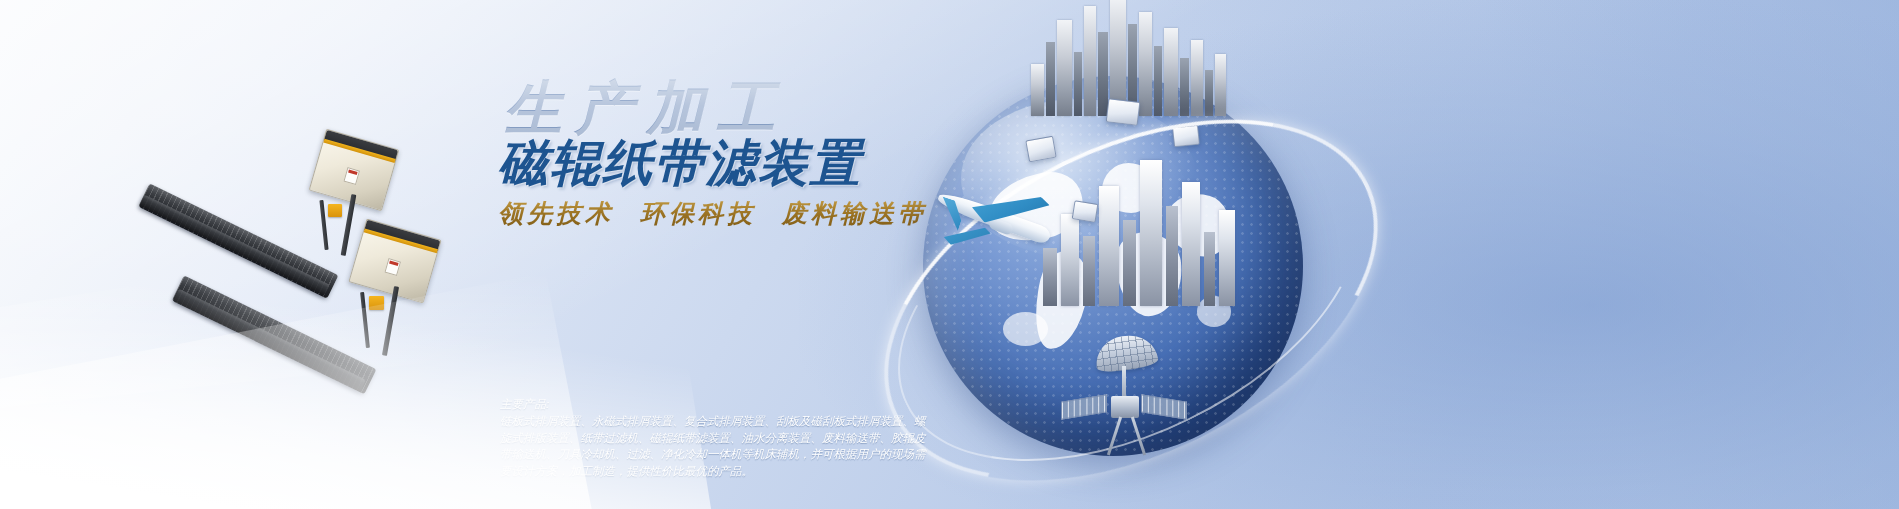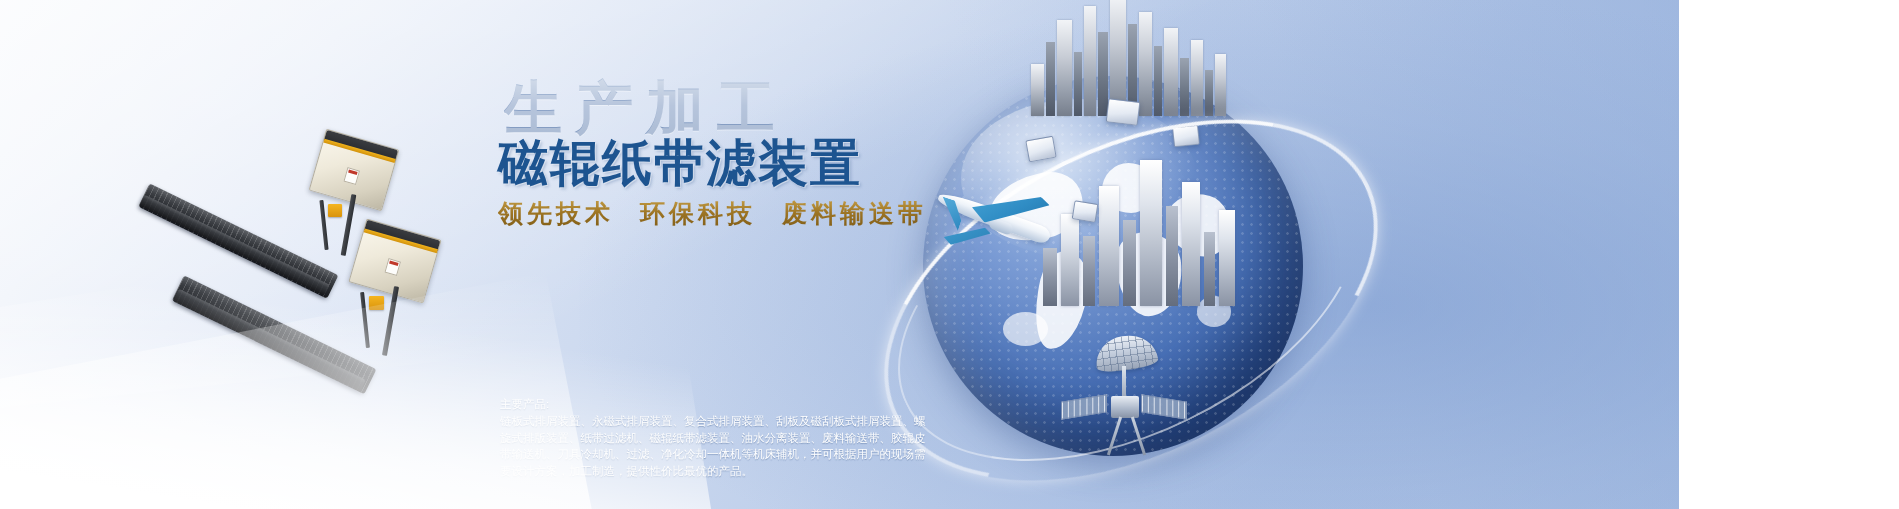--- a/index.html
+++ b/index.html
@@ -6,24 +6,25 @@
     margin: 0;
     padding: 0;
     background: #ffffff;
   }
   body {
     font-family: "Liberation Sans", "DejaVu Sans", sans-serif;
   }
 
   .banner {
     position: relative;
-    width: 1679px;
+    width: 1899px;
     height: 509px;
     overflow: hidden;
     background: linear-gradient(120deg, #f3f6fb 0%, #e3eaf7 18%, #ccd9ef 42%, #b9cbe9 62%, #aec3e6 78%, #a8bfe4 100%);
+    font-style: italic;
   }
 
   
   .sweep-top {
     position: absolute;
     left: -120px; top: -220px;
     width: 1500px; height: 560px;
     background: linear-gradient(160deg, rgba(255,255,255,0.92) 0%, rgba(255,255,255,0.55) 35%, rgba(255,255,255,0.0) 70%);
     transform: rotate(-6deg);
     pointer-events: none;

